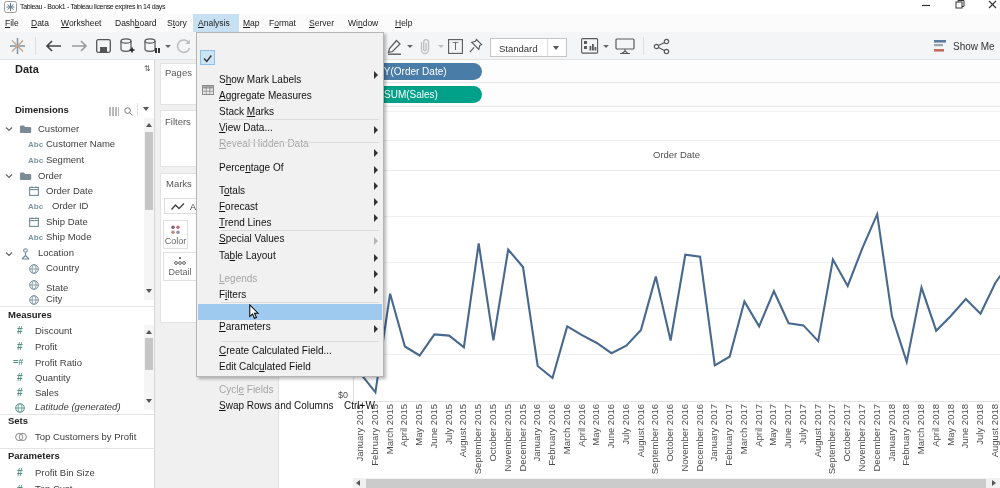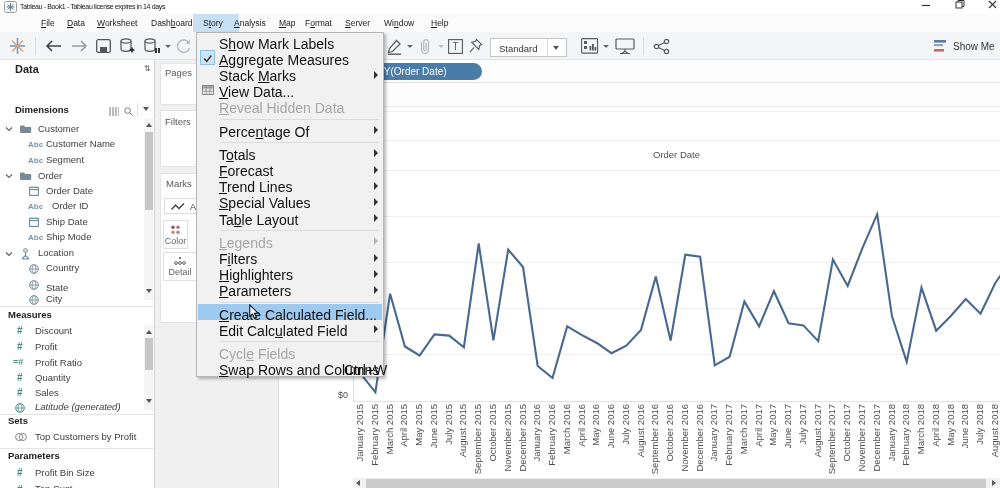--- a/index.html
+++ b/index.html
@@ -7,21 +7,21 @@
   font-family:"Liberation Sans", sans-serif; }
 .abs { position:absolute; }
 #stage { position:relative; width:1000px; height:488px; background:#fff; }
 
 
 #titlebar { left:0; top:0; width:1000px; height:14px; background:#fff; }
 #titletext { left:20px; top:3px; font-size:7px; letter-spacing:-0.35px; color:#111; }
 
 
 #menubar { left:0; top:14px; width:1000px; height:18px; background:#fbfbfb; }
-.mitem { position:absolute; top:4px; font-size:8.5px; color:#1a1a1a;margin-left:36px; }
+.mitem { position:absolute; top:4px; font-size:8.5px; color:#1a1a1a; }
 #mAnalysis-hl { left:193px; top:0px; width:46px; height:18px; background:#c8e0f4; }
 u { text-decoration:underline; text-underline-offset:1px; }
 
 
 #toolbar { left:0; top:32px; width:1000px; height:28px; background:#f4f5f6; border-bottom:1px solid #e2e2e2;}
 .tsep { position:absolute; top:5px; width:1px; height:18px; background:#dddddd; }
 
 
 #datapane { left:0; top:60px; width:155px; height:428px; background:#fff; border-right:1px solid #d6d6d6; }
 #tabData { left:0; top:0; width:57px; height:21px; background:#fff; font-size:11px; font-weight:bold; color:#222; padding:3px 0 0 15px; }
@@ -46,21 +46,21 @@
 
 #view { left:279px; top:107px; width:721px; height:371px; background:#fff; }
 .gridline { position:absolute; left:74px; width:647px; height:1px; background:#f0f0f0; }
 .xlab { position:absolute; font-size:9.5px; color:#4e4e4e; white-space:nowrap; transform-origin:0 0; transform:rotate(-90deg) translateX(-100%); }
 
 
 #hscroll { left:353px; top:478px; width:647px; height:10px; background:#f1f1f1; }
 
 
 #dropmenu { left:196px; top:32px; width:188px; height:345px; background:#f1f1f1; border:1px solid #b5b5b5; box-shadow:2px 2px 3px rgba(0,0,0,0.28); z-index:50; }
-.dm { position:absolute; left:22px; font-size:14px; color:#111; white-space:nowrap; }
+.dm { position:absolute; left:22px; font-size:10px; color:#111; white-space:nowrap;margin-top:38px; }
 .dmgray { color:#a5a5a5; }
 .dmsep { position:absolute; left:24px; width:158px; height:1px; background:#dcdcdc; }
 .dmarrow { position:absolute; left:177px; width:0; height:0; border-left:4px solid #333; border-top:4px solid transparent; border-bottom:4px solid transparent; }
 </style>
 </head>
 <body>
 <div id="stage">
 
   <div class="abs" id="titlebar">
     <svg class="abs" style="left:4px;top:1px" width="13" height="12" viewBox="0 0 13 12">
@@ -352,20 +352,21 @@
       </svg>
       <div style="margin-top:-2px">Detail</div>
     </div>
     <div class="mbtn" style="left:45px;top:192px;width:34px;height:29px"></div>
   </div>
 
   <div class="abs" id="shelves">
     <div class="shelfrow" style="top:0;height:23px"></div>
     <div class="shelfrow" style="top:23px;height:24px"></div>
     <div class="pill" style="left:61px;top:3px;width:142px;background:#4a7ca8">MY(Order Date)</div>
+    <div class="pill" style="left:61px;top:26px;width:142px;background:#00a188">SUM(Sales)</div>
   </div>
 
   <div class="abs" id="view">
     <div class="abs" style="left:0;top:4px;width:721px;height:1px;background:#f0f0f0"></div>
 
     <div class="abs" style="left:0;top:33px;width:721px;height:31px;border-top:1px solid #ececec;border-bottom:1px solid #ececec">
       <div class="abs" style="left:74px;top:8px;width:647px;text-align:center;font-size:9.5px;color:#4e4e4e">Order Date</div>
     </div>
     <div class="gridline" style="top:109px"></div>
     <div class="gridline" style="top:155px"></div>

